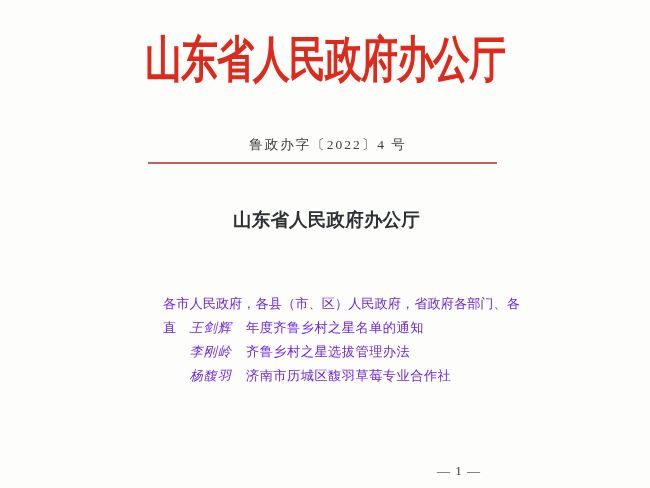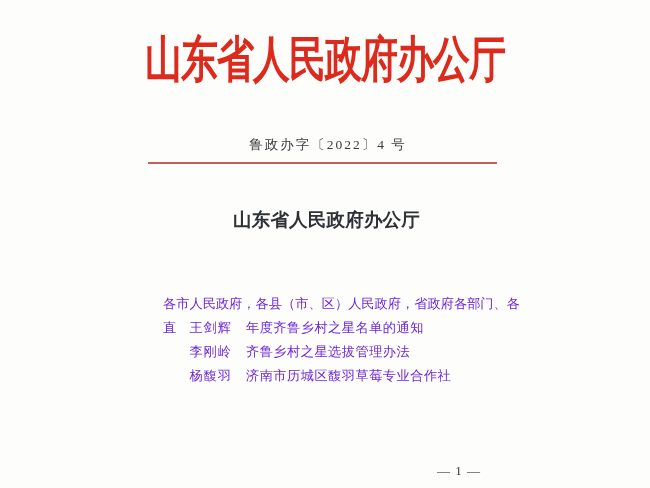--- a/index.html
+++ b/index.html
@@ -92,20 +92,21 @@
   .justify {
     white-space: normal;
     text-align: justify;
     text-align-last: justify;
   }
   .indent {
     text-indent: 2em;
   }
   .awardee-name {
     letter-spacing: 1px;
+    font-style: italic;
   }
   .awardee-org {
     margin-left: 14px;
     letter-spacing: 0.5px;
   }
   .page-number {
     position: absolute;
     top: 463px;
     left: 437px;
     font-size: 13px;

